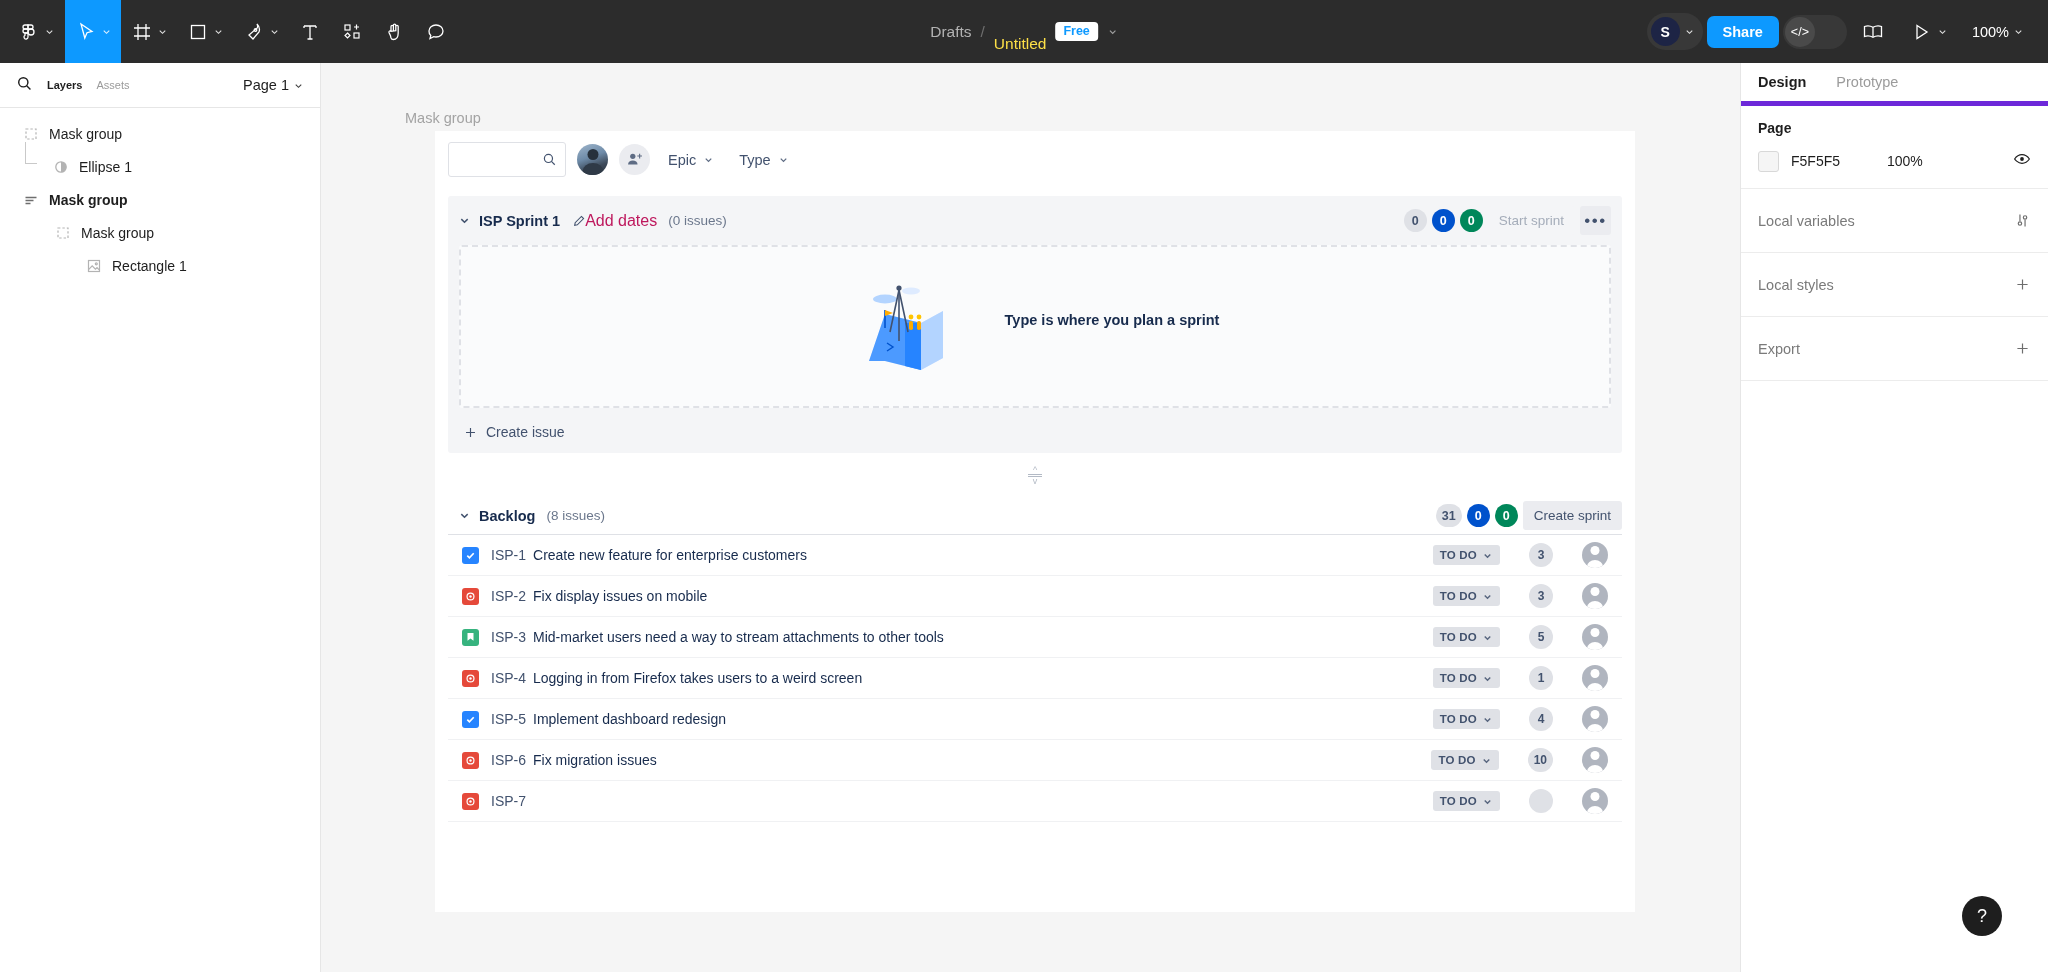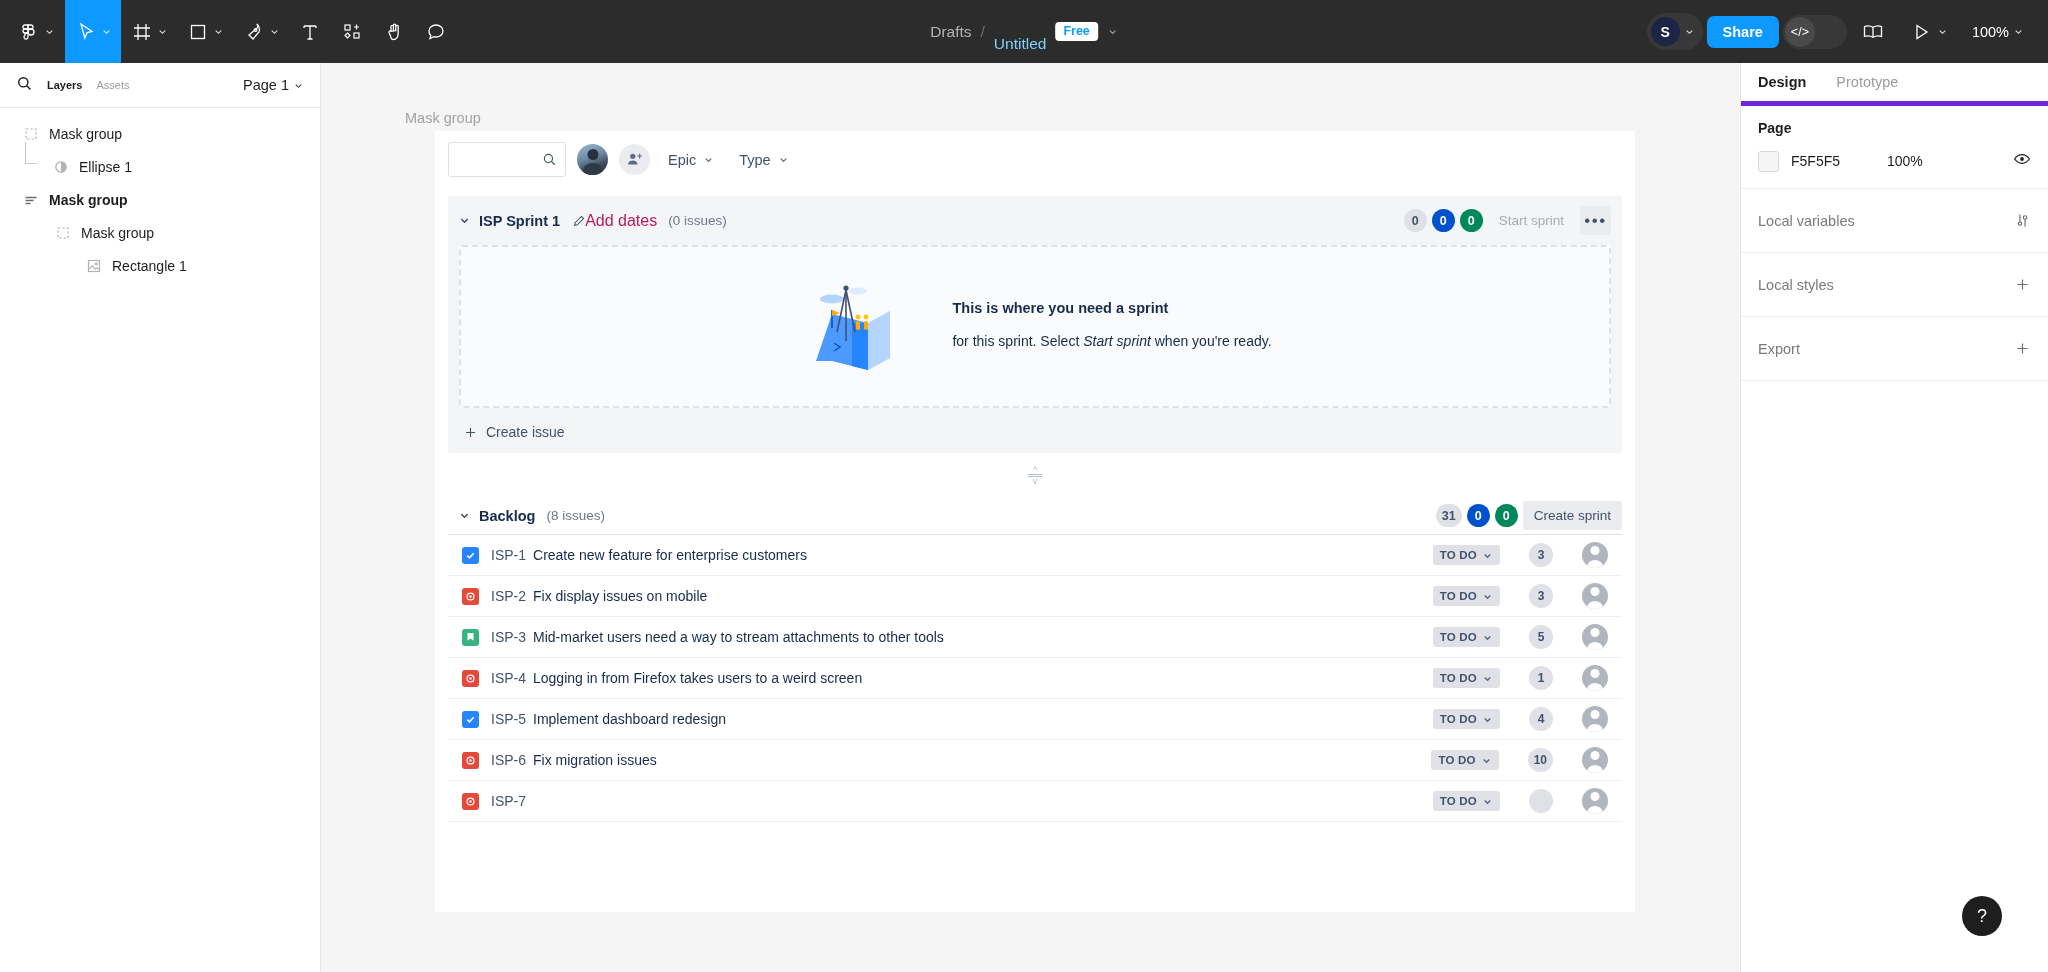--- a/index.html
+++ b/index.html
@@ -28,21 +28,21 @@
   .chev { width: 11px; height: 11px; opacity: .85; }
   .tb-icon { width: 24px; height: 24px; }
 
   .tb-center {
     position: absolute; left: 50%; top: 0; transform: translateX(-50%);
     height: 63px; display: flex; align-items: center; gap: 9px;
     font-size: 15.5px; white-space: nowrap;
   }
   .tb-center .crumb { color: #b3b3b3; cursor: pointer; }
   .tb-center .sep { color: #6e6e6e; }
-  .tb-center .docname { color: #7dd3fc; cursor: pointer; margin-top: 24px; }
+  .tb-center .docname { color: #fde047; cursor: pointer; margin-top: 24px; }
   .badge-free {
     background: #fff; color: #0d99ff; font-size: 12.5px; font-weight: bold;
     padding: 2.5px 8px; border-radius: 4px; line-height: 1.15; cursor: pointer;
   }
 
   .tb-right {
     position: absolute; right: 14px; top: 0; height: 63px;
     display: flex; align-items: center; gap: 4px;
   }
   .avatar-grp {
@@ -596,25 +596,22 @@
               <path d="M34 33v18" stroke="#0052cc" stroke-width="1.6" fill="none"></path>
               <path d="M34 33l8 3-8 3z" fill="#ffab00"></path>
               <rect x="58" y="44" width="4" height="9" rx="1.8" fill="#ffab00"></rect>
               <rect x="66" y="44" width="4" height="9" rx="1.8" fill="#ffab00"></rect>
               <circle cx="60" cy="40" r="2.4" fill="#ffc400"></circle>
               <circle cx="68" cy="40" r="2.4" fill="#ffc400"></circle>
               <path d="M36 66l6 4-6 4" stroke="#0052cc" stroke-width="1.4" fill="none"></path>
             </svg>
           </span>
           <span class="j-empty-txt">
-            <div class="j-empty-title">This is where you need a sprint</div>
+            <div class="j-empty-title">Type is where you plan a sprint</div>
             <div class="j-empty-body">
-              <div>
-                <span>for this sprint. Select </span><i>Start sprint</i><span> when you're ready.</span>
-              </div>
             </div>
           </span>
         </div>
 
         <div class="j-createissue">
           <svg width="13" height="13" viewBox="0 0 16 16" stroke="#42526e" stroke-width="1.4">
               <path d="M8 2.5v11M2.5 8h11"></path>
             </svg>
           <span>Create issue</span>
         </div>

